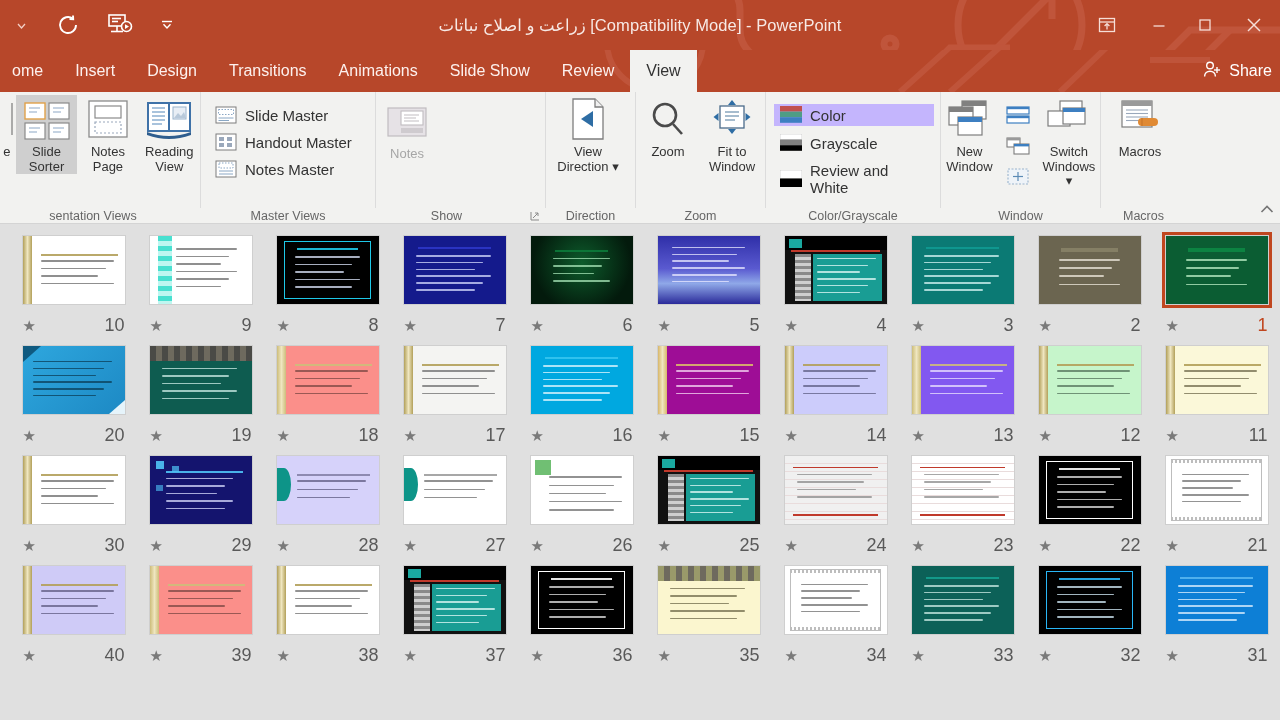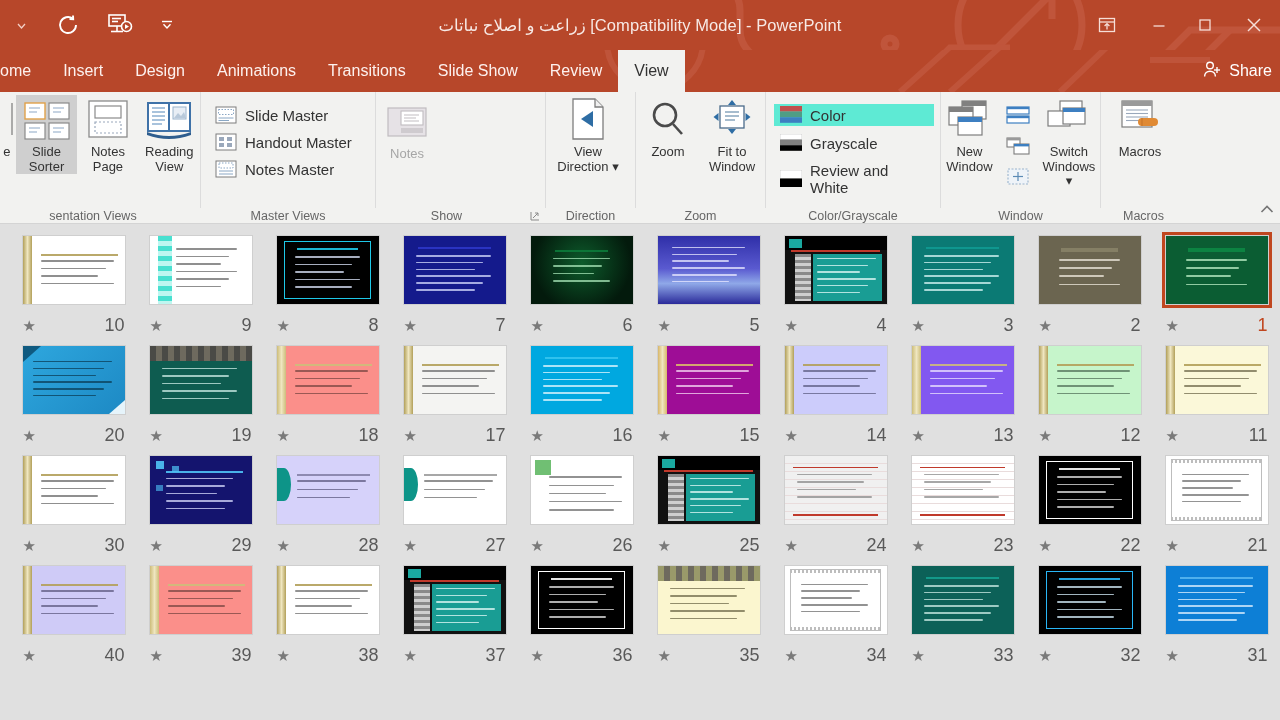--- a/index.html
+++ b/index.html
@@ -28,21 +28,21 @@
   .win-ctl div.ribbondisp{ width:58px; }
   .win-ctl div.close{ width:52px; font-size:24px; }
   
   .tabstrip{ position:relative; height:42px; background:#b7472a; overflow:hidden; }
   .ts-deco{position:absolute; inset:0; opacity:.5; pointer-events:none;}
   .tabs{ position:absolute; left:0; top:0; height:42px; display:flex; align-items:stretch; z-index:2;}
   .tab{
     display:flex; align-items:center; padding:0 16px; color:#fdf1ee; font-size:16px;
     height:42px; white-space:nowrap;
   }
-  .tab.first{ padding-left:0; }
+  .tab.first{ padding-left:12px; }
   .tab.active{ background:#f2f2f0; color:#333; }
   .tellme{ position:absolute; left:718px; top:0; height:42px; display:flex; align-items:center; gap:8px; color:#fbe5de; font-size:15.5px; z-index:2;}
   .share{ position:absolute; right:8px; top:0; height:42px; display:flex; align-items:center; gap:7px; color:#fff; font-size:16px; z-index:2;}
   
   .ribbon{ position:relative; height:132px; background:#f2f2f0; border-bottom:1px solid #d4d4d4; }
   .rib-inner{ display:flex; height:116px; }
   .group{ position:relative; display:flex; align-items:flex-start; padding-top:3px; }
   .group + .group{ border-left:1px solid #dcdcdc; }
   .glabel{
     position:absolute; bottom:-16px; left:0; right:0; text-align:center;
@@ -170,22 +170,22 @@
         <path d="M900 42 L960 -12 M950 42 L1010 -12"></path>
         <path d="M1060 42 L1110 -6 h60"></path>
         <path d="M1150 10 h60"></path>
       </g>
     </svg>
   </div>
   <div class="tabs">
     <div class="tab first">ome</div>
     <div class="tab">Insert</div>
     <div class="tab">Design</div>
+    <div class="tab">Transitions</div>
     <div class="tab">Animations</div>
-    <div class="tab">Transitions</div>
     <div class="tab">Slide Show</div>
     <div class="tab">Review</div>
     <div class="tab active">View</div>
   </div>
   <div class="share">
     <span>
       <svg width="20" height="19" viewBox="0 0 20 19" fill="none" stroke="#fff" stroke-width="1.4">
         <circle cx="8" cy="5.5" r="3.3"></circle>
           <path d="M2.6 16.5c0-3.3 2.4-5.3 5.4-5.3s5.4 2 5.4 5.3"></path>
         <line x1="15" y1="7" x2="15" y2="13"></line>
@@ -375,21 +375,21 @@
           </svg>
         </div>
         <div style="white-space:pre-line">Fit to
 Window</div>
       </div>
       <div class="glabel">Zoom</div>
     </div>
 
     <div class="group" style="width:175px;">
       <div class="list-col" style="gap:6px">
-        <div class="listbtn" style="background:#5eead4;">
+        <div class="listbtn" style="background:#c4b5fd;">
           <span class="sm-icon">
             <svg width="22" height="17" viewBox="0 0 22 17">
                 <rect x="0" y="0" width="22" height="5.6" fill="#c0504d"></rect>
                 <rect x="0" y="5.6" width="22" height="5.6" fill="#4f9d85"></rect>
                 <rect x="0" y="11.2" width="22" height="5.6" fill="#3d7fc1"></rect>
               </svg>
           </span>
           <span>Color</span>
         </div>
         <div class="listbtn">

